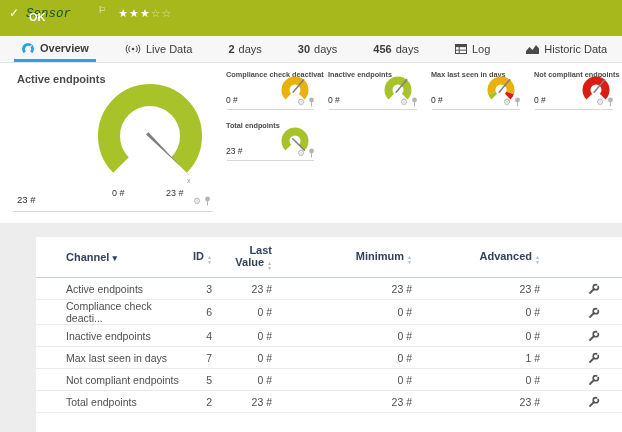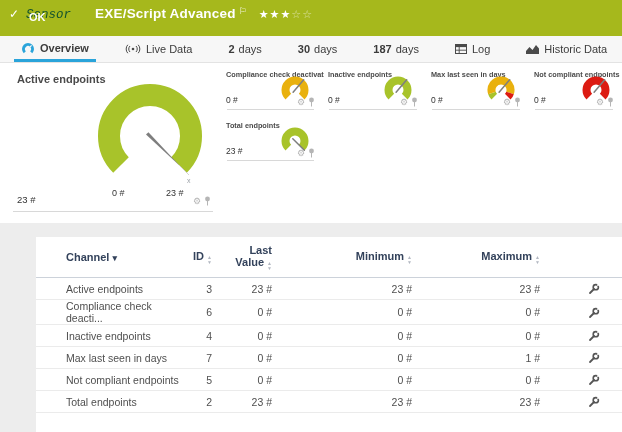--- a/index.html
+++ b/index.html
@@ -79,21 +79,20 @@
   .caret { font-size:9px; color:#33425b; margin-left:3px; }
   td.editcell svg { vertical-align:middle; }
 </style>
 </head>
 <body>
 
 <div class="topbar">
   <div class="topbar-line1">
     <span class="check">✓</span>
     <span class="kind">Sensor</span>
-    <span class="title">EXE/Script Advanced</span>
     <span class="flag">⚐</span>
     <span class="stars"><span>★★★</span><span class="off">☆☆</span></span>
   </div>
   <div class="status">OK</div>
 </div>
 
 <div class="tabs">
   <div class="tab active">
     <svg class="ic" width="14" height="12" viewBox="0 0 14 12">
       <path d="M3.8 10.2 A4.5 4.5 0 1 1 10.2 10.2" fill="none" stroke="#2aa4da" stroke-width="3"></path>
@@ -113,21 +112,21 @@
   </div>
   <div class="tab">
     <b>2</b>
     <span>days</span>
   </div>
   <div class="tab">
     <b>30</b>
     <span>days</span>
   </div>
   <div class="tab">
-    <b>187</b>
+    <b>456</b>
     <span>days</span>
   </div>
   <div class="tab">
     <svg class="ic" width="12" height="10" viewBox="0 0 12 10">
       <rect x="0.5" y="0.5" width="11" height="9" fill="none" stroke="#4a4a4a" stroke-width="1"></rect>
       <rect x="0.5" y="0.5" width="11" height="2.6" fill="#4a4a4a"></rect>
       <path d="M0.5 6.2 L11.5 6.2 M4.2 3 L4.2 9.5" stroke="#4a4a4a" stroke-width="0.9" fill="none"></path>
     </svg>
     <span>Log</span>
   </div>
@@ -279,21 +278,21 @@
                 <i>▼</i>
               </span></div>
         </th>
         <th class="coltxt-r">
           <span>Minimum</span><span class="sort">
               <i>▲</i>
               <i>▼</i>
             </span>
         </th>
         <th class="coltxt-r">
-          <span>Maximum</span><span class="sort">
+          <span>Advanced</span><span class="sort">
               <i>▲</i>
               <i>▼</i>
             </span>
         </th>
         <th></th>
       </tr>
     </thead>
     <tbody>
 
       <tr>

